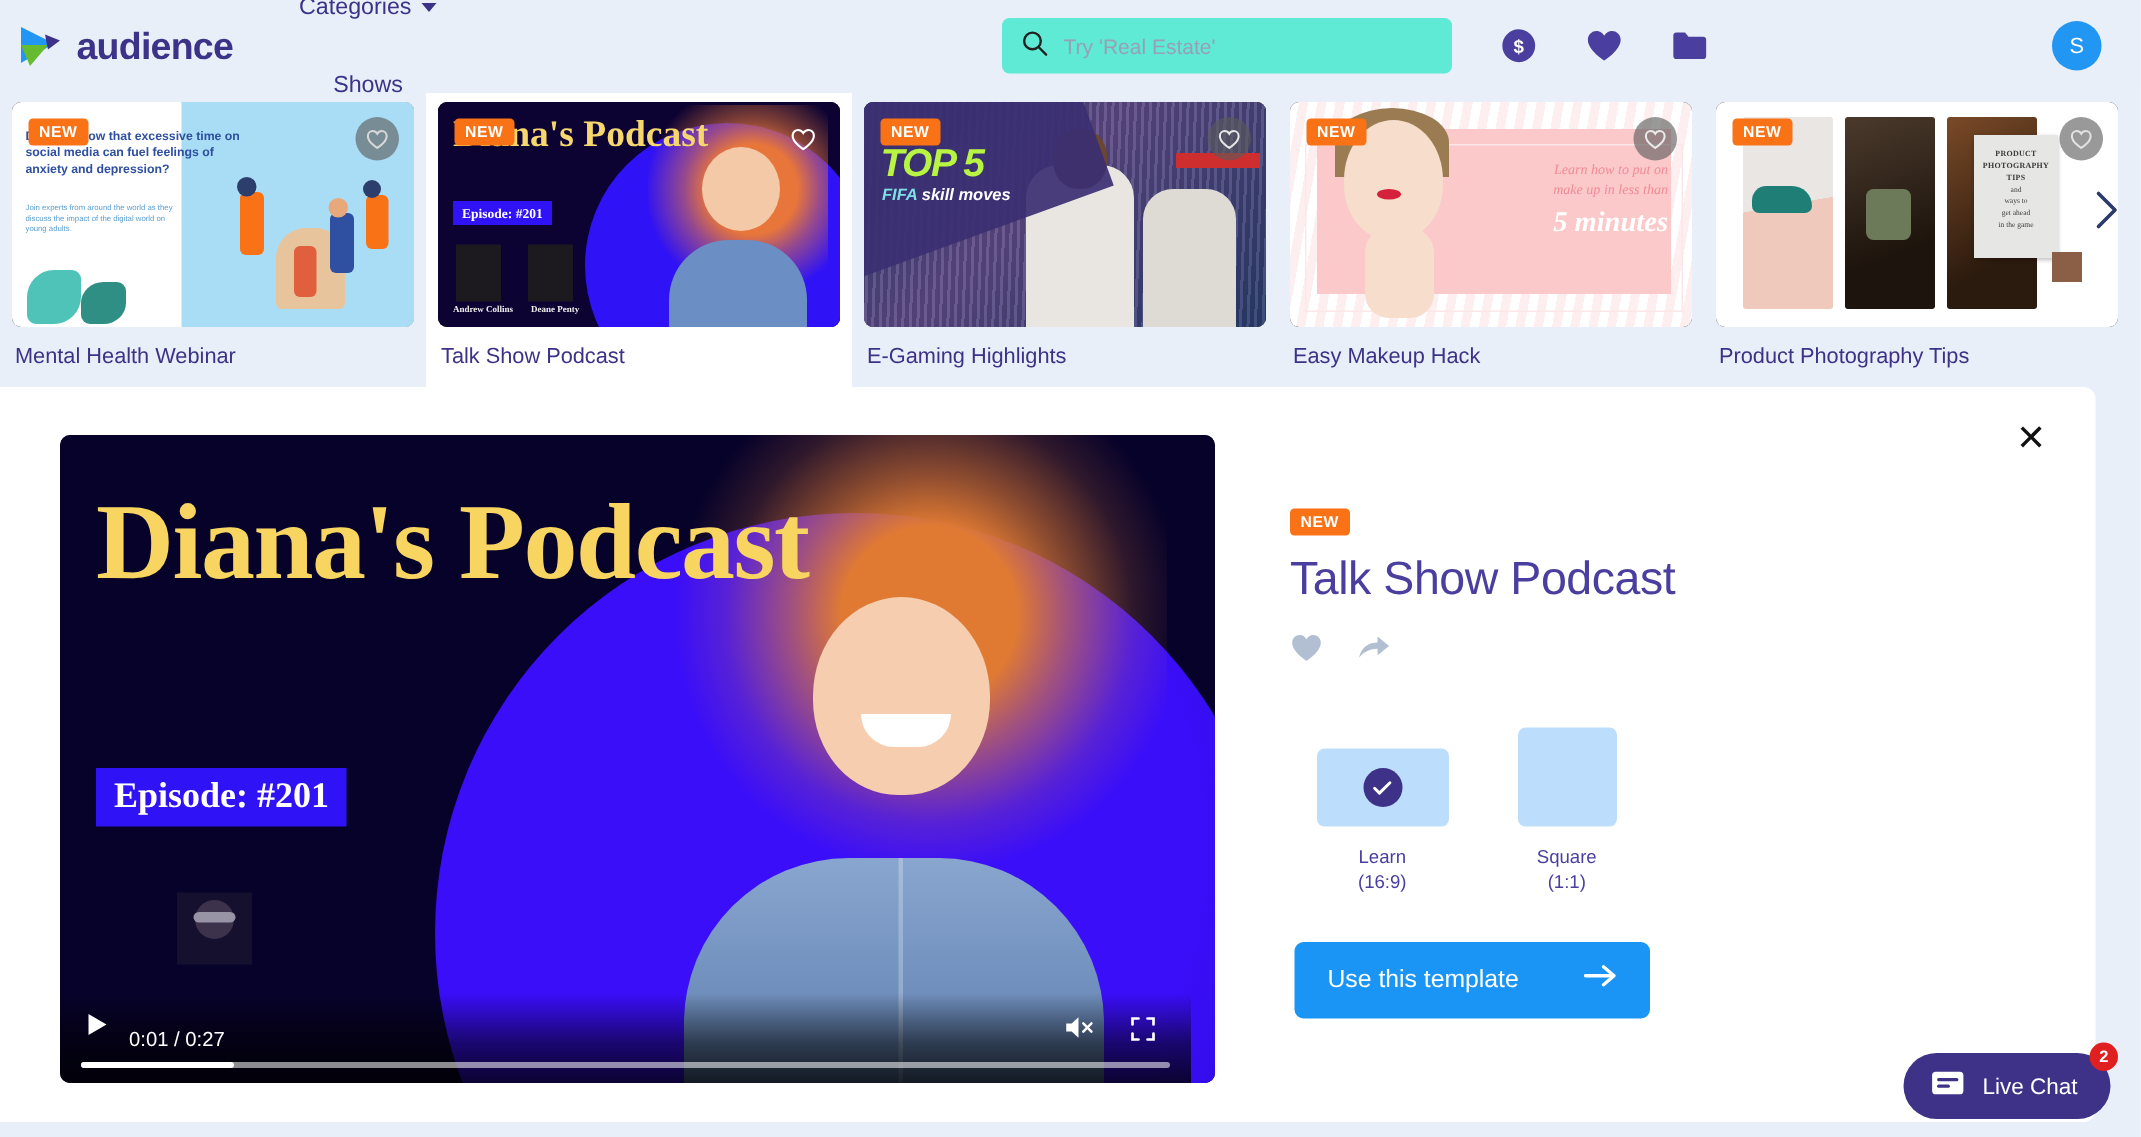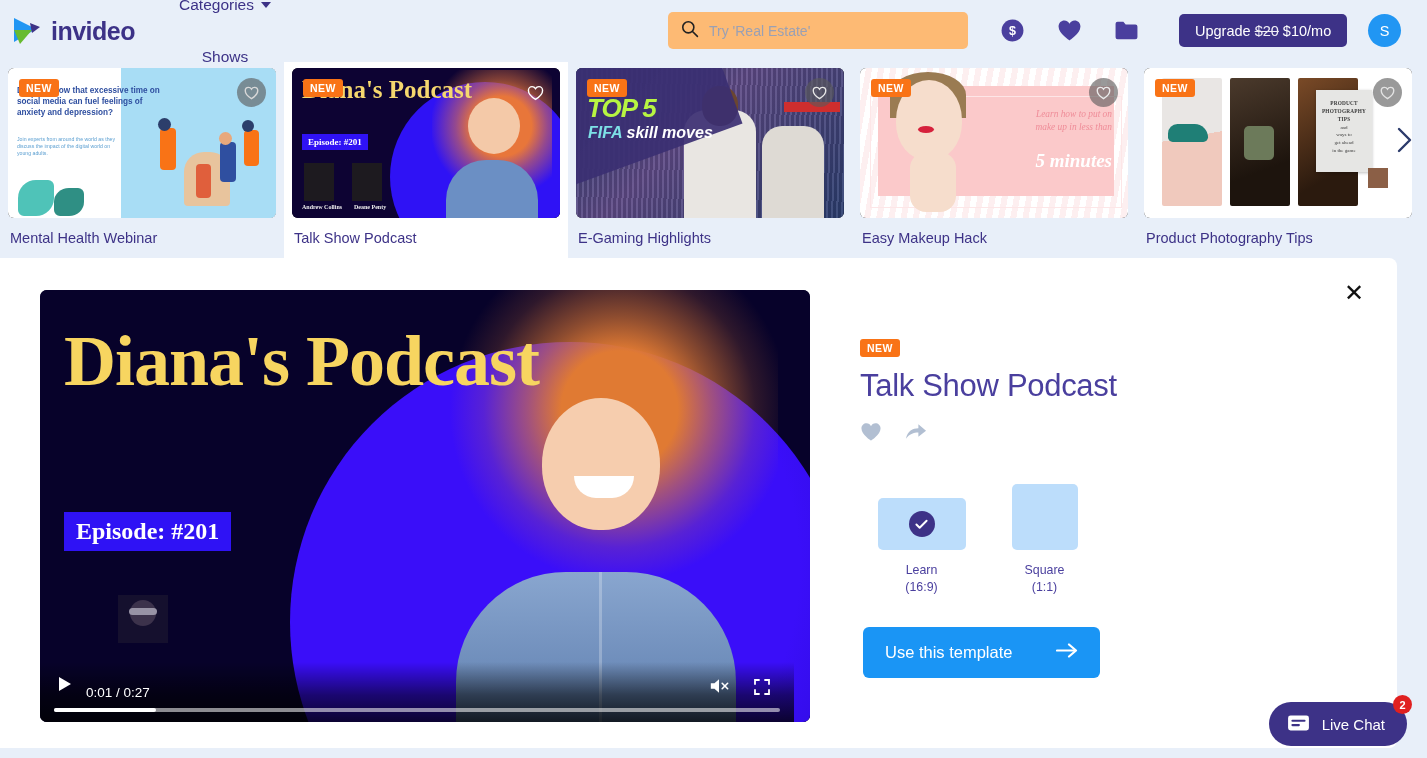--- a/index.html
+++ b/index.html
@@ -33,21 +33,21 @@
   .chev-d {
     width: 0; height: 0;
     border-left: 5px solid transparent;
     border-right: 5px solid transparent;
     border-top: 6px solid #3c3287;
   }
 
   .search-wrap {
     position: absolute; left: 668px; top: 12px;
     width: 300px; height: 37px;
-    background: #fdba74; border-radius: 5px;
+    background: #5eead4; border-radius: 5px;
     display: flex; align-items: center; padding: 0 12px; gap: 10px;
   }
   .search-input {
     border: 0; outline: 0; background: transparent;
     font-family: "Liberation Sans", sans-serif;
     font-size: 14px; color: #3c3287; width: 240px;
   }
   .search-input::placeholder { color: #9aa0b4; }
 
   .head-icons { position: absolute; left: 1000px; top: 18px; display: flex; gap: 32px; align-items: center; }
@@ -143,21 +143,21 @@
 
   
   .a3 { width: 100%; height: 100%; position: relative; overflow: hidden;
     background: linear-gradient(135deg, #2b3f73 0%, #5e4a86 42%, #2a3d6e 100%); }
   .a3 .crowd { position: absolute; inset: 0;
     background: repeating-linear-gradient(92deg, rgba(255,255,255,.09) 0 2px, rgba(0,0,0,.12) 2px 5px); }
   .a3 .tilt { position: absolute; left: -40px; top: -38px; width: 190px; height: 130px;
     background: #3b2f72; transform: rotate(-20deg); opacity: .92; }
   .a3 .t4 { position: absolute; left: 11px; top: 25px; font-size: 26px; font-weight: bold;
     color: #b7f542; font-style: italic; letter-spacing: -1px; }
-  .a3 .fs { position: absolute; left: 12px; top: 56px; font-size: 16px; font-weight: bold; font-style: italic; }
+  .a3 .fs { position: absolute; left: 12px; top: 56px; font-size: 11px; font-weight: bold; font-style: italic; }
   .a3 .fs i { color: #7de0e6; font-style: italic; }
   .a3 .fs b { color: #fff; }
   .a3 .body { position: absolute; left: 108px; bottom: 0; width: 72px; height: 108px;
     background: #e9e6e2; border-radius: 22px 22px 0 0; }
   .a3 .head { position: absolute; left: 126px; top: 18px; width: 36px; height: 40px;
     border-radius: 46%; background: #6b4630; }
   .a3 .body2 { position: absolute; left: 186px; bottom: 0; width: 62px; height: 92px;
     background: #dedad4; border-radius: 20px 20px 0 0; }
   .a3 .bann { position: absolute; right: 4px; top: 34px; width: 56px; height: 10px; background: #cf2e2e; }
 
@@ -167,21 +167,21 @@
   .a4 .pnl { position: absolute; left: 18px; top: 18px; right: 14px; bottom: 22px; background: #fbc9ca; }
   .a4 .frm { position: absolute; left: 10px; top: 28px; right: 6px; bottom: 10px; border: 1px solid #fde6e7; }
   .a4 .fc { position: absolute; left: 36px; top: 12px; width: 66px; height: 80px;
     border-radius: 50% 50% 46% 46%; background: #f6ddcc; }
   .a4 .hr { position: absolute; left: 30px; top: 4px; width: 76px; height: 46px;
     border-radius: 50% 50% 0 0; background: #9a7b52; }
   .a4 .lip { position: absolute; left: 58px; top: 58px; width: 16px; height: 7px; border-radius: 50%; background: #d6213c; }
   .a4 .nk { position: absolute; left: 50px; top: 84px; width: 46px; height: 60px; background: #f6ddcc; border-radius: 16px; }
   .a4 .l1 { position: absolute; right: 16px; top: 40px; font-family: "Liberation Serif", serif;
     font-style: italic; font-size: 9.4px; color: #ef8c98; text-align: right; line-height: 1.4; }
-  .a4 .l2 { position: absolute; right: 16px; top: 82px; font-family: "Liberation Serif", serif;
+  .a4 .l2 { position: absolute; right: 16px; top: 70px; font-family: "Liberation Serif", serif;
     font-style: italic; font-weight: bold; font-size: 19px; color: #fff; }
 
   
   .a5 { width: 100%; height: 100%; position: relative; background: #fff; overflow: hidden; }
   .a5 .c { position: absolute; top: 10px; bottom: 12px; border-radius: 2px; }
   .a5 .c1 { left: 18px; width: 60px; background: linear-gradient(170deg,#e9e6e4 0 46%,#f0c9bd 46% 100%); }
   .a5 .shoe { position: absolute; left: 24px; top: 56px; width: 40px; height: 18px;
     border-radius: 10px 14px 5px 5px; background: #1f7f76; }
   .a5 .c2 { left: 86px; width: 60px; background: linear-gradient(160deg,#4b3a2c,#1d140d 70%); }
   .a5 .bag { position: absolute; left: 100px; top: 58px; width: 30px; height: 34px;
@@ -308,21 +308,21 @@
   <div class="header">
 
     <div class="logo">
       <span class="logo-mark">
         <svg width="34" height="34" viewBox="0 0 34 34">
           <path d="M4 4 L26 15 L4 28 Z" fill="#2196f3"></path>
           <path d="M4 16 L22 16 L10 30 Z" fill="#67bb2f"></path>
           <path d="M20 9 L30 13 L22 19 Z" fill="#3d3287"></path>
         </svg>
       </span>
-      <span class="logo-text">invideo</span>
+      <span class="logo-text">audience</span>
     </div>
 
     <div class="nav">
       <div class="nav-item">
         <span>Categories</span>
         <span class="chev-d"></span>
       </div>
       <div class="nav-item">
         <span>Shows</span>
       </div>
@@ -350,25 +350,20 @@
           <path d="M12 20.5 C12 20.5 1.5 14 1.5 7.2 C1.5 3.7 4.2 1.5 7 1.5 C9.3 1.5 11.2 3 12 4.6 C12.8 3 14.7 1.5 17 1.5 C19.8 1.5 22.5 3.7 22.5 7.2 C22.5 14 12 20.5 12 20.5 Z" fill="#4a3f9e"></path>
         </svg>
       </span>
       <span class="hi">
         <svg width="25" height="21" viewBox="0 0 24 20">
           <path d="M1.5 3.5 A2 2 0 0 1 3.5 1.5 H9 L11.2 4.2 H20.5 A2 2 0 0 1 22.5 6.2 V16.5 A2 2 0 0 1 20.5 18.5 H3.5 A2 2 0 0 1 1.5 16.5 Z" fill="#4a3f9e"></path>
         </svg>
       </span>
     </div>
 
-    <button class="upgrade-btn">
-      <span>Upgrade</span>
-      <span class="strike">$20</span>
-      <span>$10/mo</span>
-    </button>
 
     <div class="avatar">
       <span>S</span>
     </div>
   </div>
 
   <div class="row">
 
     <div class="tcard">
       <div class="thumb">

